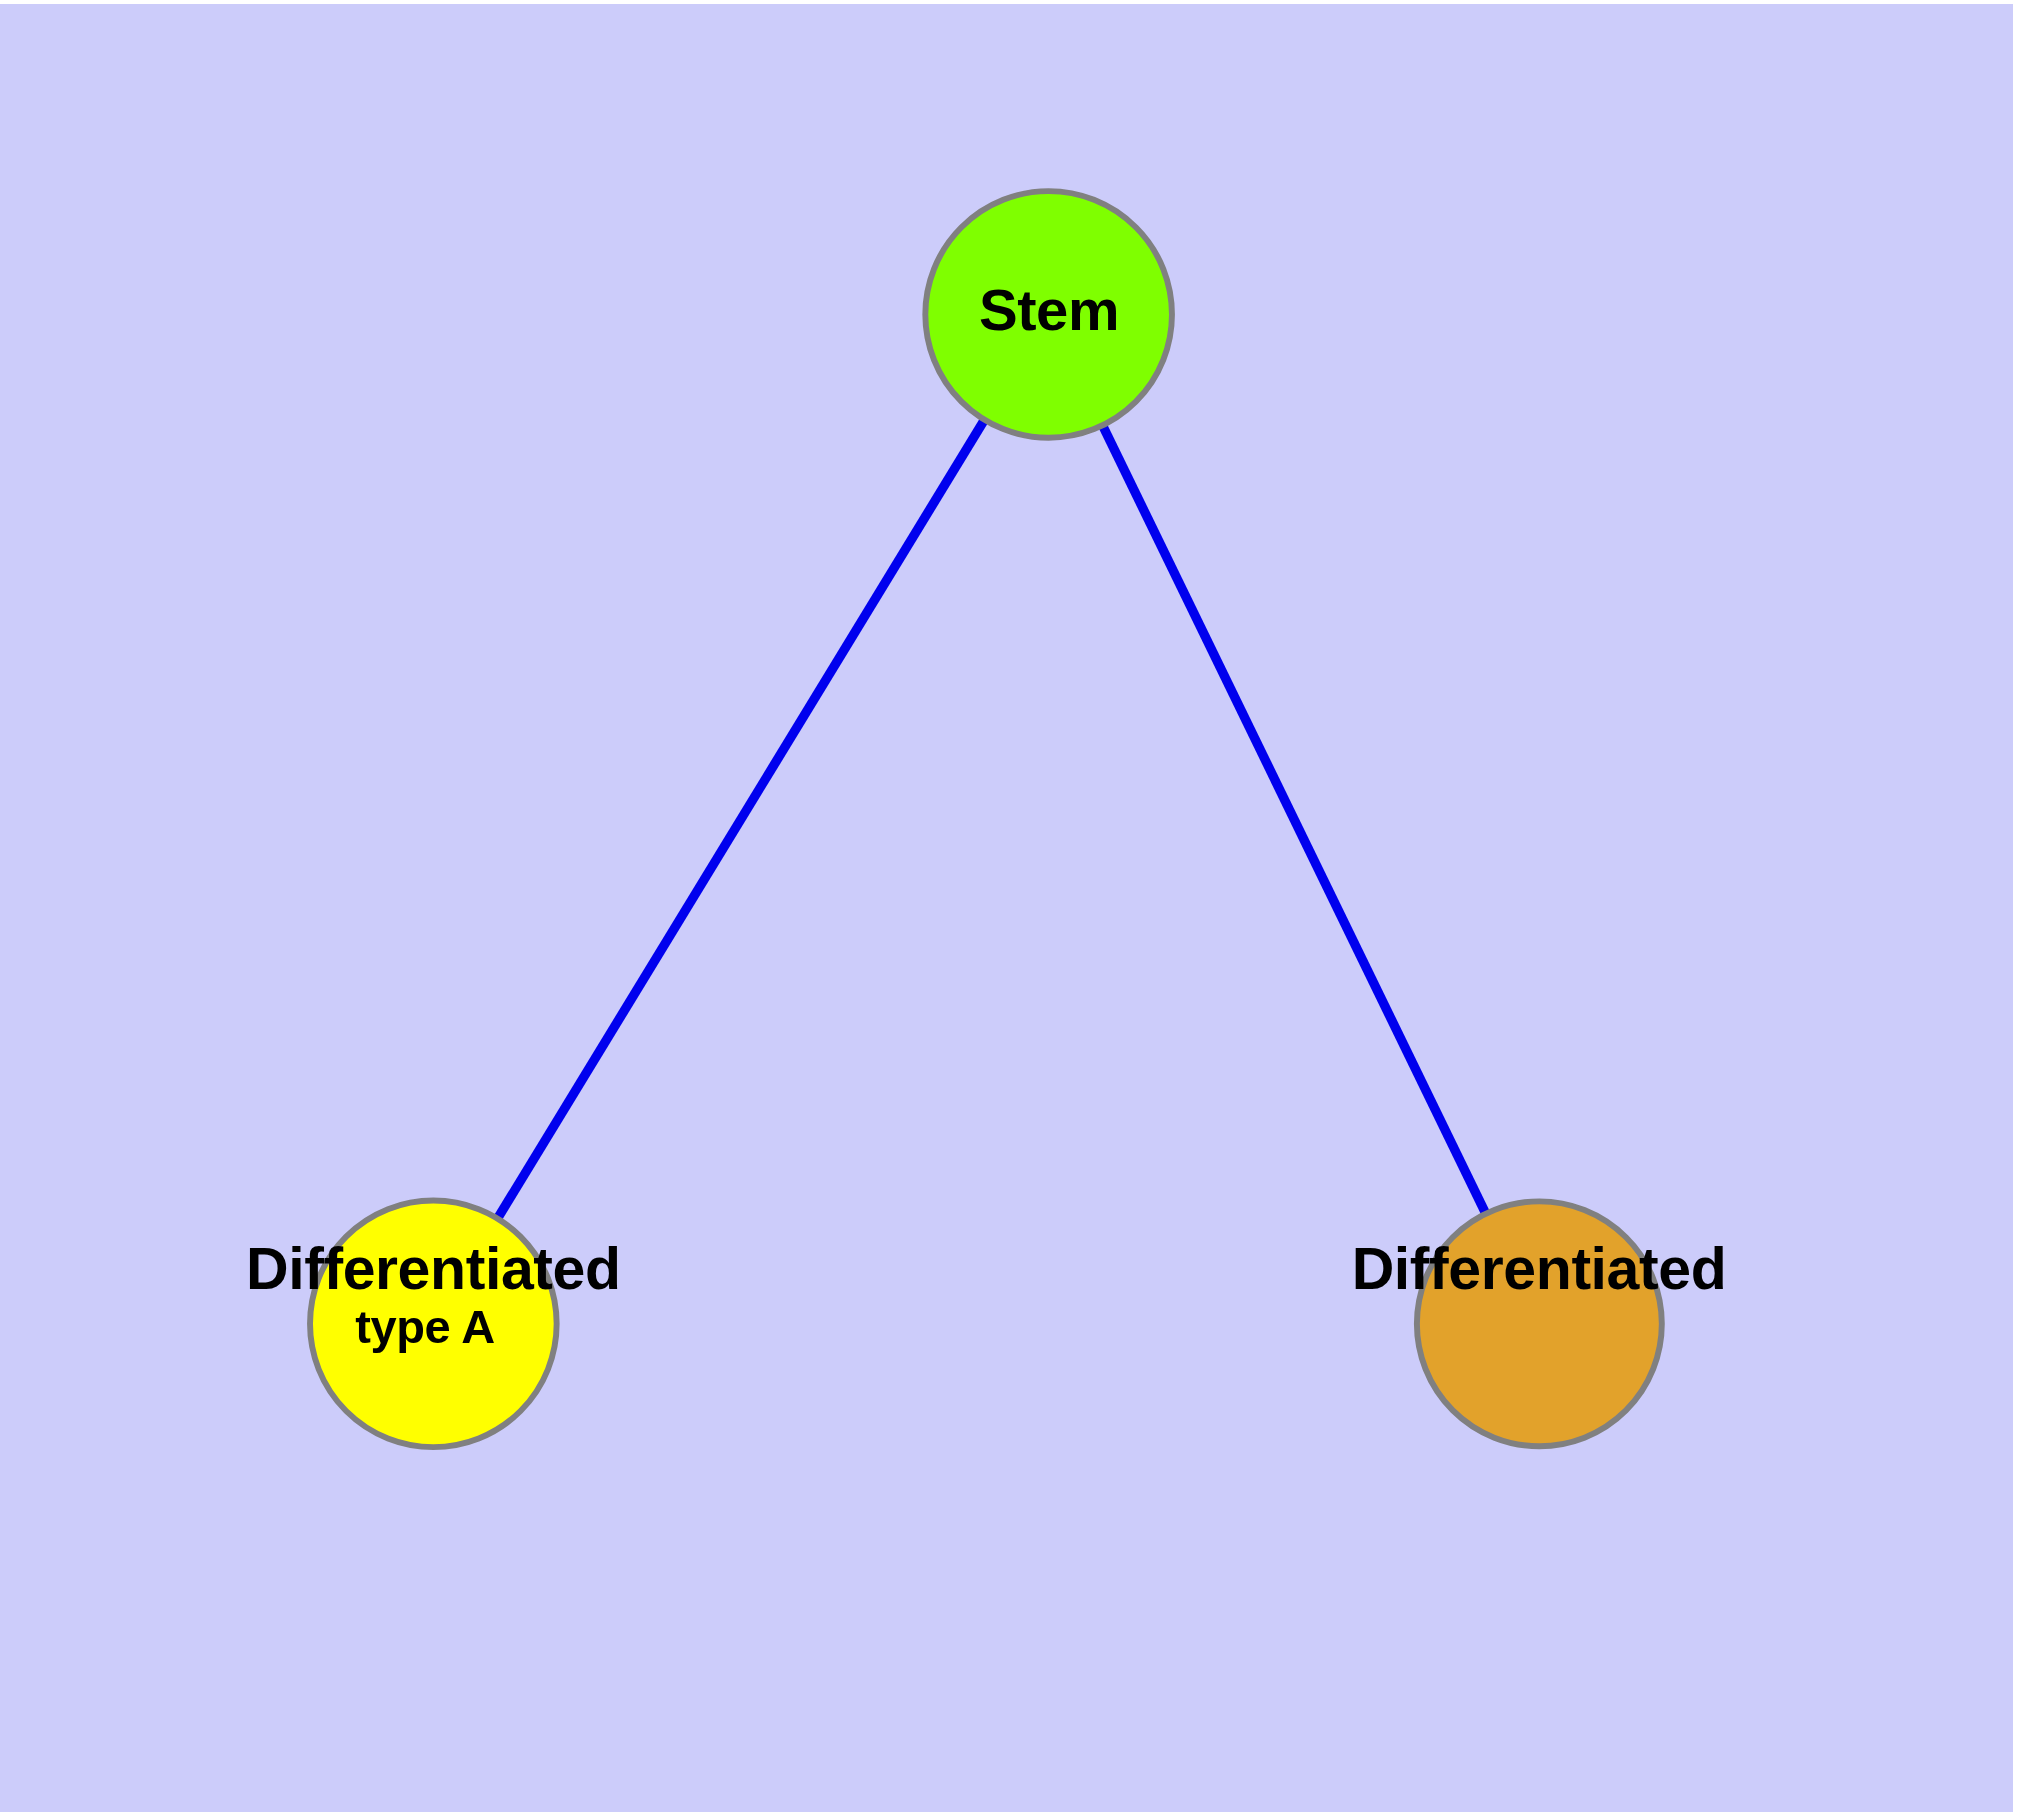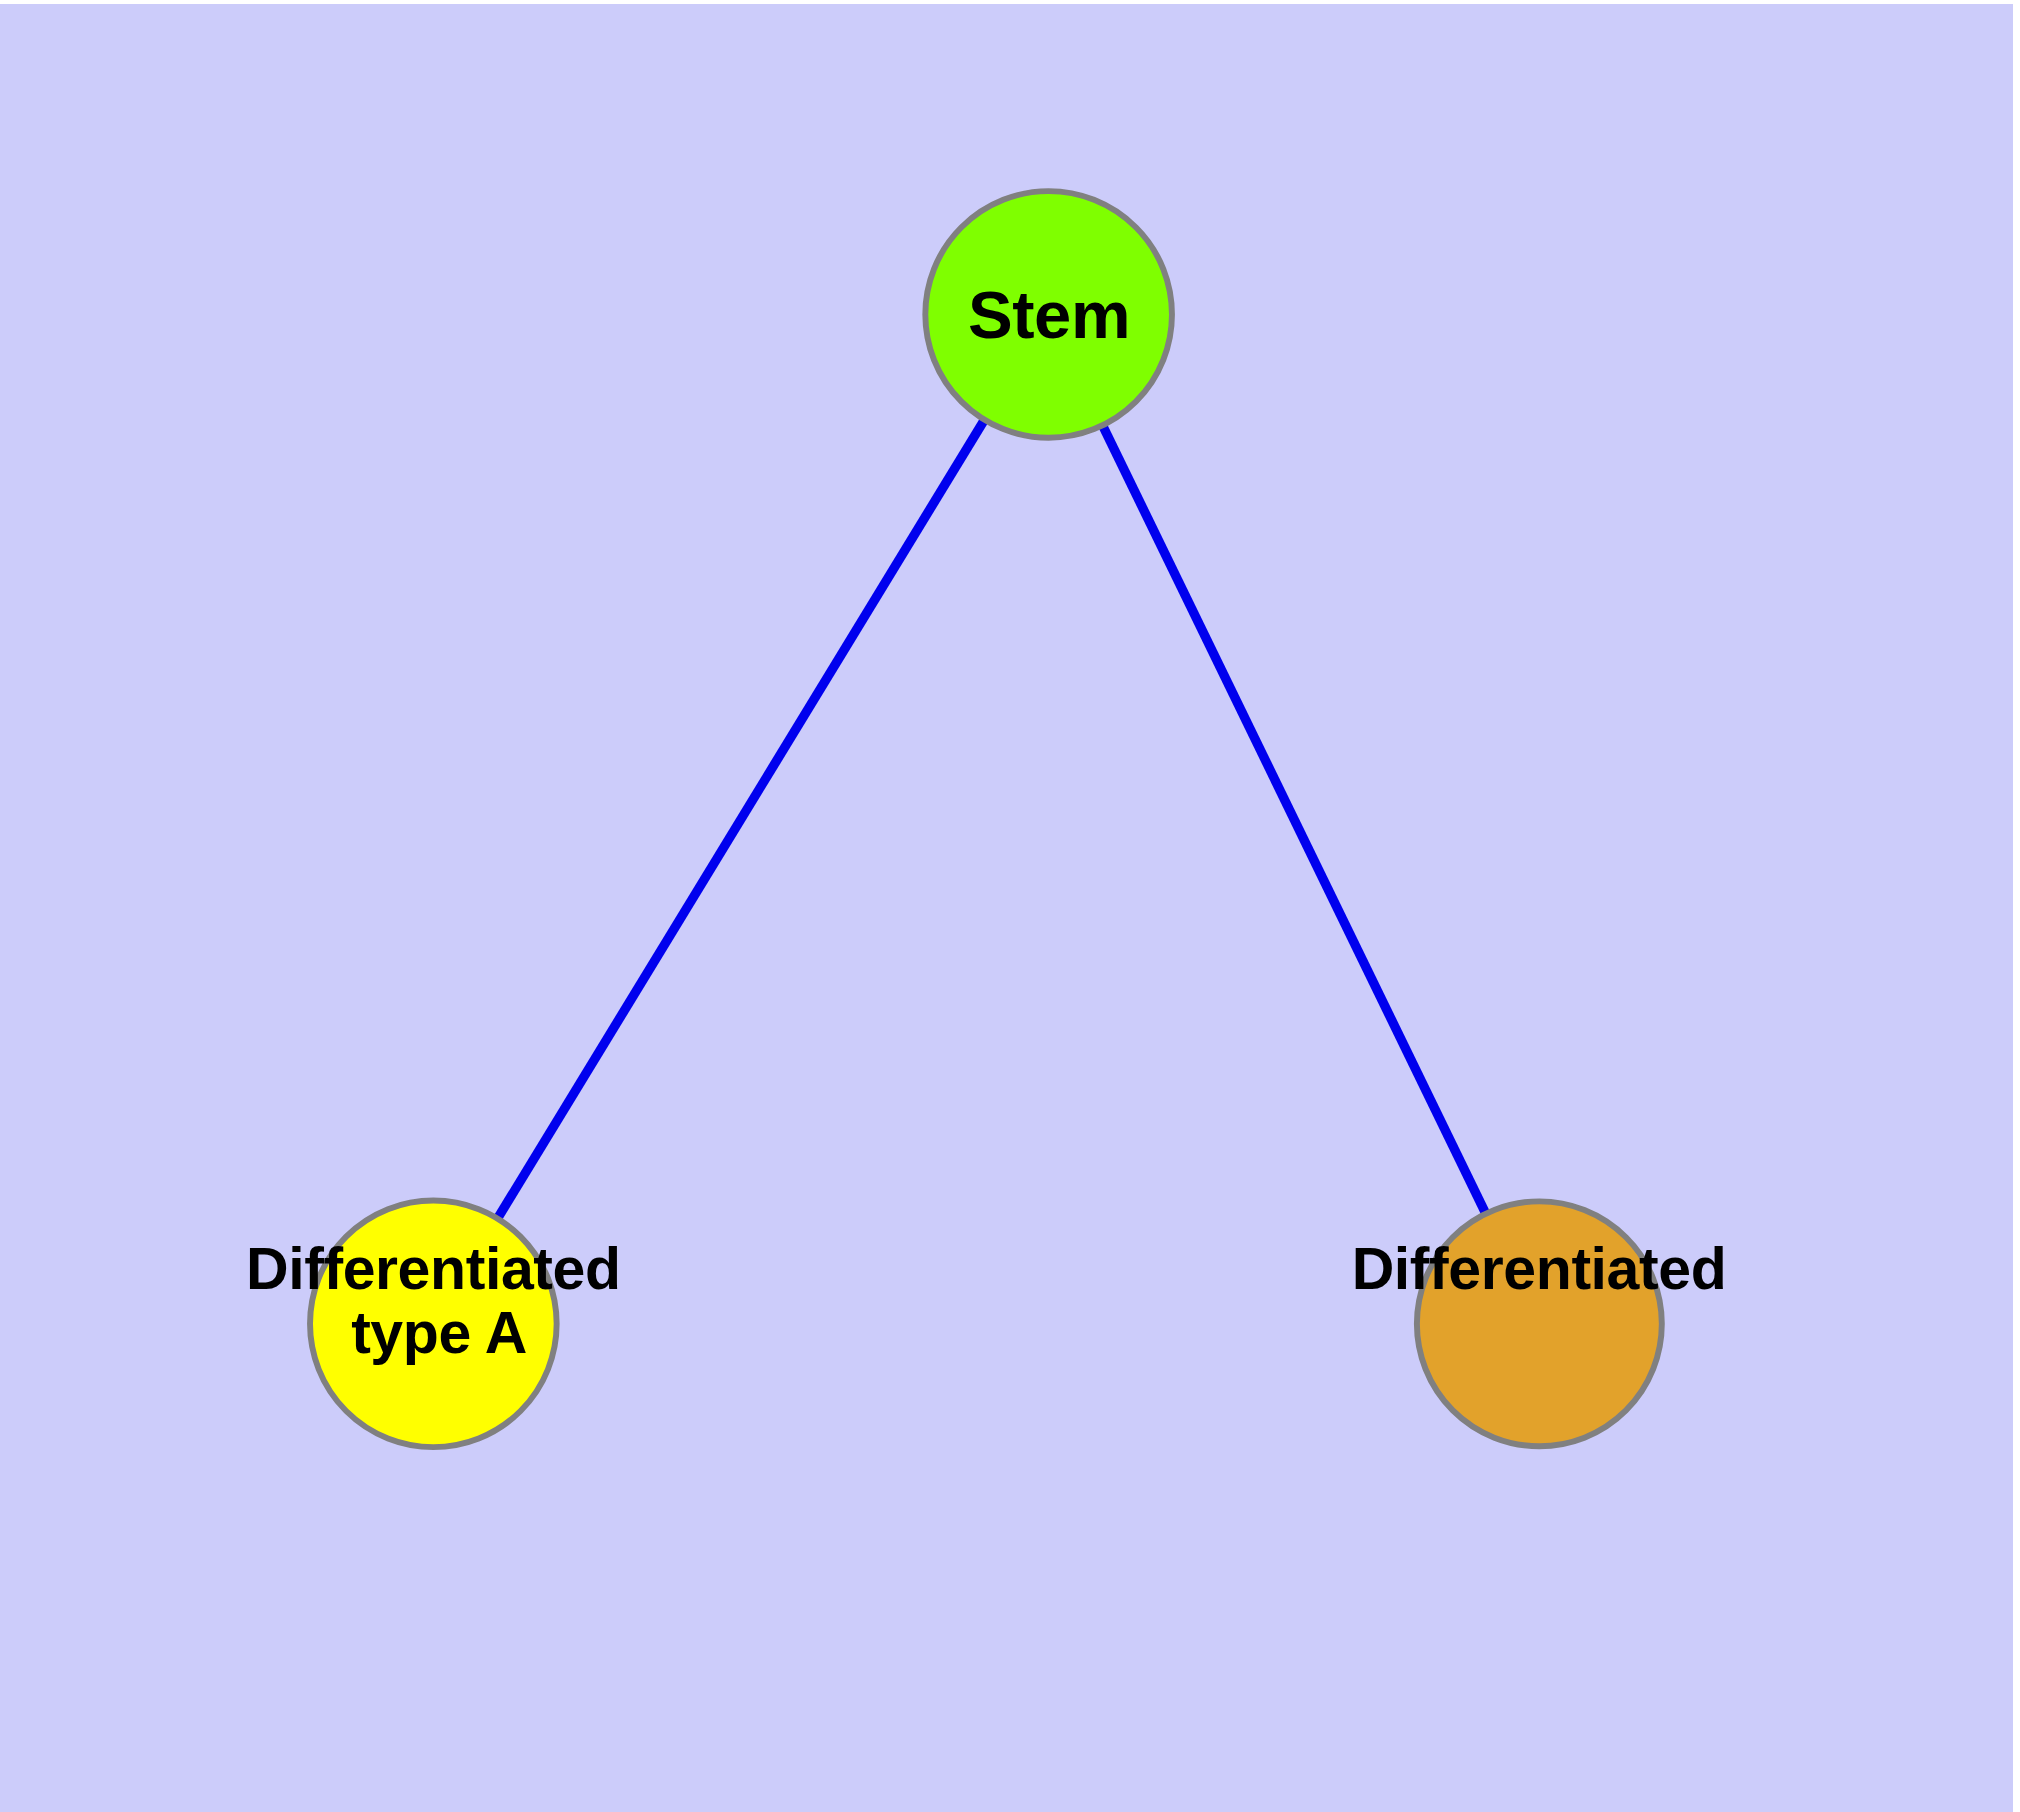--- a/index.html
+++ b/index.html
@@ -57,21 +57,21 @@
       <line x1="1237" y1="371" x2="1816" y2="1562" stroke="#0000ee" stroke-width="11" stroke-linecap="butt"></line>
     </g>
 
     <g>
       <circle cx="1237" cy="371" r="145.5" fill="#7fff00" stroke="#808080" stroke-width="7"></circle>
       <circle cx="511" cy="1562" r="145.5" fill="#ffff00" stroke="#808080" stroke-width="7"></circle>
       <circle cx="1816" cy="1562" r="144.5" fill="#e2a22b" stroke="#808080" stroke-width="7"></circle>
     </g>
   </svg>
 
-  <div class="node-label" style="left:625px; top:279px; width:848px; font-size:67px;">Stem</div>
+  <div class="node-label" style="left:625px; top:279px; width:848px; font-size:58px;">Stem</div>
 
   <div class="node-label" style="left:9.3px; top:1238px; width:848px; font-size:59px;">Differentiated</div>
-  <div class="node-label" style="left:15px; top:1302px; width:848px; font-size:59px;">type A</div>
+  <div class="node-label" style="left:1px; top:1302px; width:848px; font-size:47px;">type A</div>
 
   <div class="node-label" style="left:1115px; top:1238px; width:848px; font-size:59px;">Differentiated</div>
 
 </div>
 
 
 </body></html>

